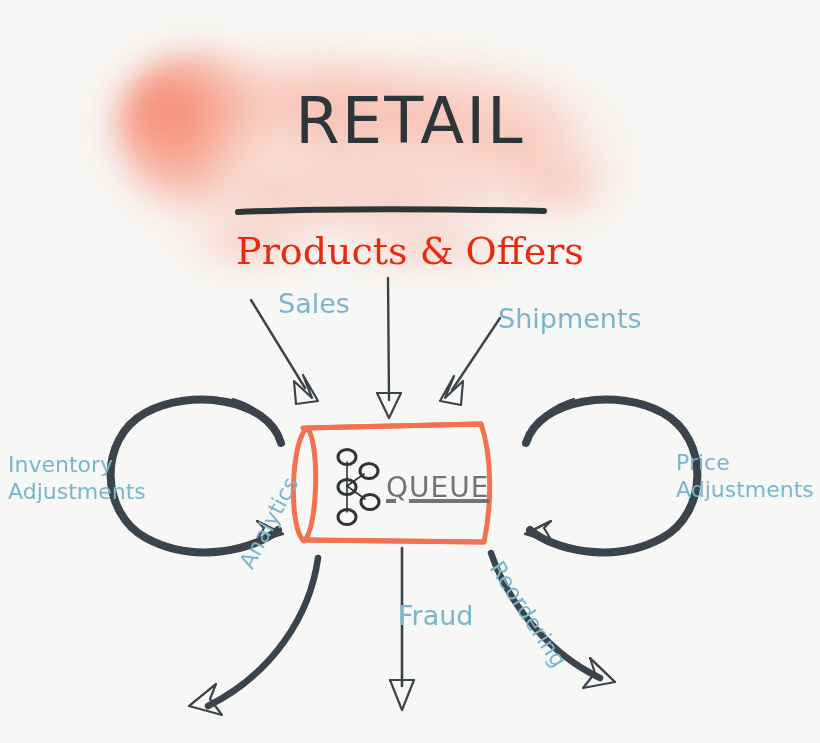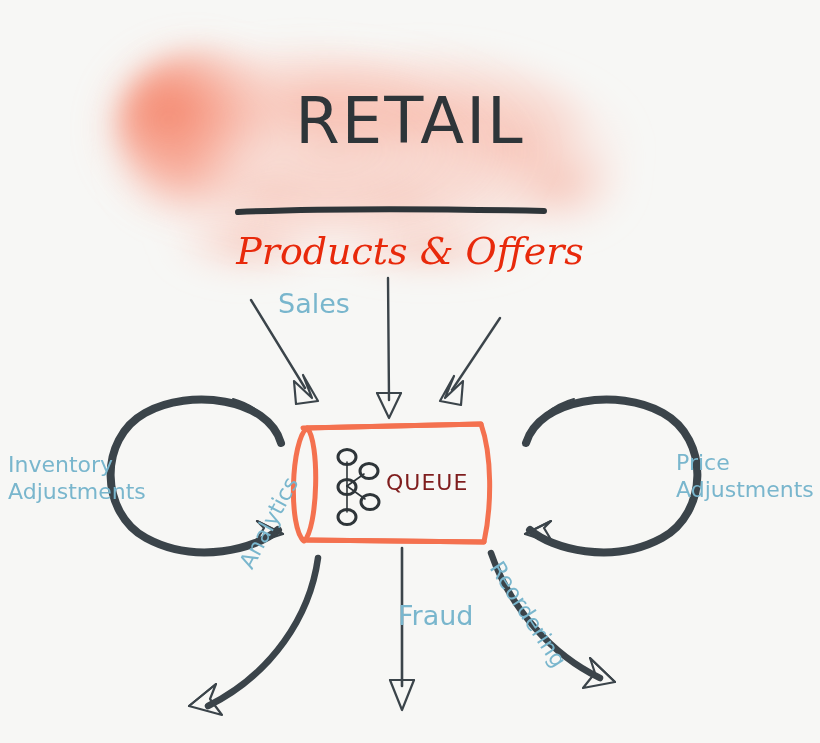--- a/index.html
+++ b/index.html
@@ -20,21 +20,20 @@
     font-family:"DejaVu Sans", sans-serif;
     font-size:92px;letter-spacing:2px;
     color:#2e3539;
     font-weight:400;
     font-variant:small-caps;
     text-transform:lowercase;
   }
   #subtitle-text{
     left:0;top:232px;width:820px;text-align:center;
     font-family:"DejaVu Serif","Liberation Serif",serif;
-    font-style:italic;
     font-size:38px;
     color:#e8290b;
   }
 
   
   .blue{
     color:#79b6cd;
     font-family:"DejaVu Sans", sans-serif;
     font-size:27px;
     font-weight:400;
@@ -45,26 +44,27 @@
   #label-shipments{left:498px;top:305px;}
   #label-inventory{left:8px;top:444px;font-size:22px;}
   #label-price{left:676px;top:442px;font-size:22px;}
   #label-analytics{left:236px;top:562px;transform:rotate(-62deg);transform-origin:left top;font-size:22px;}
   #label-fraud{left:398px;top:602px;}
   #label-reordering{left:504px;top:558px;transform:rotate(57deg);transform-origin:left top;font-size:22px;}
 
   
   #queue-text{
     left:386px;top:463px;
-    color:#7f1d1d;
-    font-family:"DejaVu Sans", sans-serif;
-    font-size:32px;
+    color:#737373;
+    font-family:"DejaVu Sans", sans-serif;
+    font-size:40px;
     font-variant:small-caps;
     text-transform:lowercase;
     letter-spacing:1px;
+    text-decoration:underline;
   }
 </style>
 </head>
 <body>
 
 <div id="stage">
 
   <svg class="layer" viewBox="0 0 820 743">
     <defs>
       <radialGradient id="wc1" cx="30%" cy="42%" r="62%">
@@ -198,20 +198,21 @@
       <ellipse cx="347" cy="457" rx="9" ry="7.5" stroke-width="3"></ellipse>
       <ellipse cx="347" cy="487" rx="9" ry="7.5" stroke-width="3"></ellipse>
       <ellipse cx="347" cy="517" rx="9" ry="7.5" stroke-width="3"></ellipse>
       <ellipse cx="369" cy="471" rx="9" ry="7.5" stroke-width="3"></ellipse>
       <ellipse cx="370" cy="502" rx="9" ry="7.5" stroke-width="3"></ellipse>
     </g>
   </svg>
 
   <div class="lbl blue" id="label-sales">Sales</div>
 
+  <div class="lbl blue" id="label-shipments">Shipments</div>
 
   <div class="lbl blue two-line" id="label-inventory">Inventory
 Adjustments</div>
 
   <div class="lbl blue two-line" id="label-price">Price
 Adjustments</div>
 
   <div class="lbl blue" id="label-analytics">Analytics</div>
 
   <div class="lbl blue" id="label-fraud">Fraud</div>

